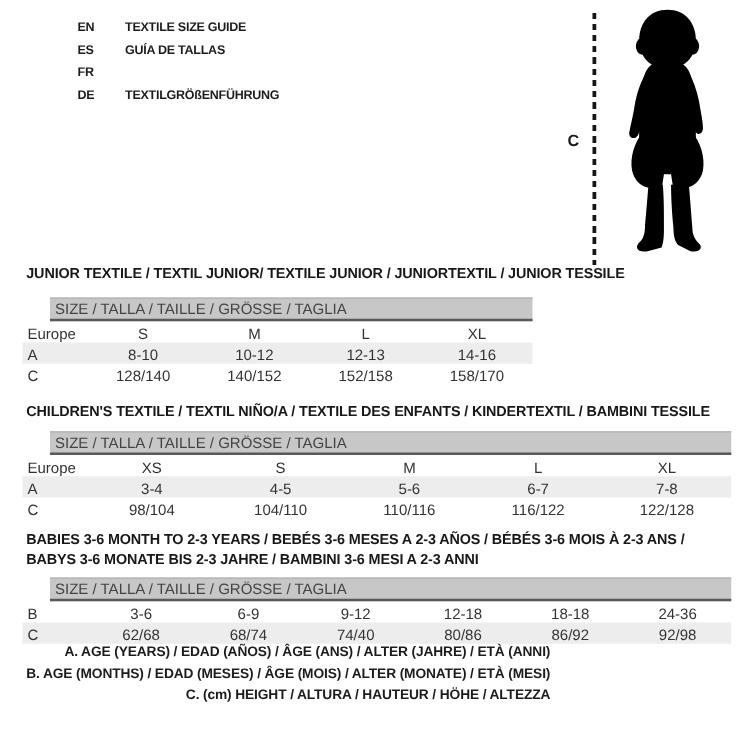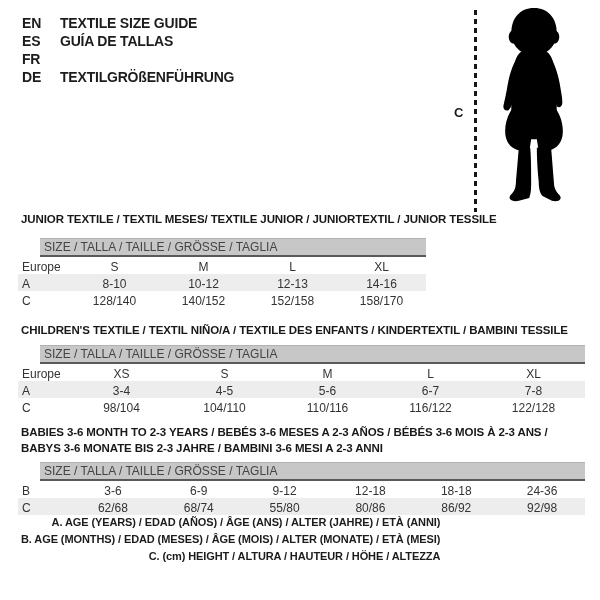--- a/index.html
+++ b/index.html
@@ -3,22 +3,22 @@
 <meta charset="utf-8">
 <style>
   html,body { margin:0; padding:0; background:#fff; }
   .page {
     position:relative; width:600px; height:600px; background:#ffffff;
     font-family:"Liberation Sans", sans-serif; color:#1c1c1c; overflow:hidden;
   }
 
   
   .langs { position:absolute; left:22px; top:13px; }
-  .lang-row { display:flex; height:18px; align-items:flex-end;
-              font-weight:bold; font-size:14px; letter-spacing:-0.2px; }
+  .lang-row { display:flex; height:18px; align-items:center;
+              font-weight:bold; font-size:10px; letter-spacing:-0.2px;margin-left:40px; }
   .lang-code { width:38px; }
 
   
   .measure-line { position:absolute; left:474px; top:10px; width:3px; height:202px;
     background:repeating-linear-gradient(to bottom, #161616 0 5px, transparent 5px 9px); }
   .measure-label { position:absolute; left:454px; top:105px;
     font-weight:bold; font-size:13px; }
   .baby-svg { position:absolute; left:486px; top:6px; width:96px; height:208px; }
 
   
@@ -85,21 +85,21 @@
       <path d="M66,52 C71,59 75,70 77,81 C78,88 80,96 80,102 C80,108 74,109 73,103 C72,96 70,88 69,82 C67,71 64,62 60,56 Z"></path>
 
       <path d="M29,106 C22,114 18,127 20,138 C22,147 28,152 36,153 L45,154 L47,141 L53,141 L55,154 L64,153 C72,152 78,147 80,138 C82,127 78,114 71,106 Z"></path>
 
       <path d="M34,149 C33,161 32,174 31,184 C31,190 30,195 27,198 C21,203 25,208 34,206 L45,203 C47,198 47,192 47,186 C47,174 47,160 46,150 Z"></path>
 
       <path d="M53,150 C53,162 54,176 55,186 C55,192 56,198 59,201 L69,206 C77,208 81,203 76,199 C73,196 71,192 71,186 C70,174 69,160 68,149 Z"></path>
     </g>
   </svg>
 
-  <div class="tbl-title" id="t1-title">JUNIOR TEXTILE / TEXTIL MESES/ TEXTILE JUNIOR / JUNIORTEXTIL / JUNIOR TESSILE</div>
+  <div class="tbl-title" id="t1-title">JUNIOR TEXTILE / TEXTIL JUNIOR/ TEXTILE JUNIOR / JUNIORTEXTIL / JUNIOR TESSILE</div>
   <div class="tbl" id="t1">
     <div class="band">
       <span>SIZE / TALLA / TAILLE / GRÖSSE / TAGLIA</span>
     </div>
     <div class="trow">
       <span class="lbl">Europe</span>
       <span class="cell">S</span>
       <span class="cell">M</span>
       <span class="cell">L</span>
       <span class="cell">XL</span>
@@ -162,21 +162,21 @@
       <span class="cell">6-9</span>
       <span class="cell">9-12</span>
       <span class="cell">12-18</span>
       <span class="cell">18-18</span>
       <span class="cell">24-36</span>
     </div>
     <div class="trow alt">
       <span class="lbl">C</span>
       <span class="cell">62/68</span>
       <span class="cell">68/74</span>
-      <span class="cell">55/80</span>
+      <span class="cell">74/40</span>
       <span class="cell">80/86</span>
       <span class="cell">86/92</span>
       <span class="cell">92/98</span>
     </div>
   </div>
 
   <div class="legend">
     <div>A. AGE (YEARS) / EDAD (AÑOS) / ÂGE (ANS) / ALTER (JAHRE) / ETÀ (ANNI)</div>
     <div>B. AGE (MONTHS) / EDAD (MESES) / ÂGE (MOIS) / ALTER (MONATE) / ETÀ (MESI)</div>
     <div>C. (cm) HEIGHT / ALTURA / HAUTEUR / HÖHE / ALTEZZA</div>

